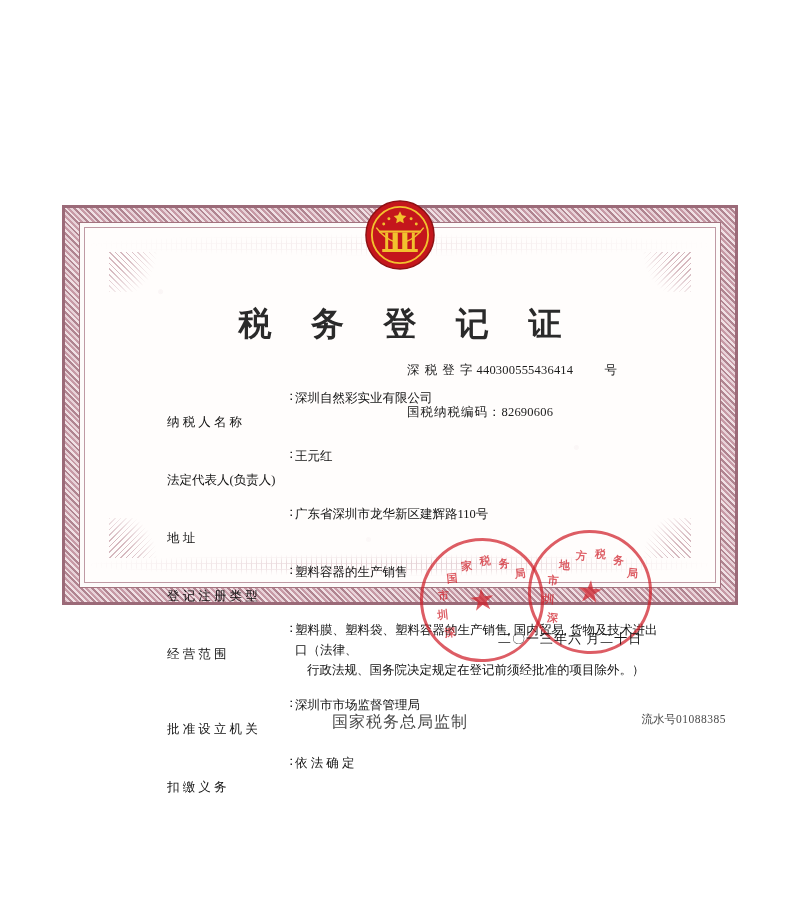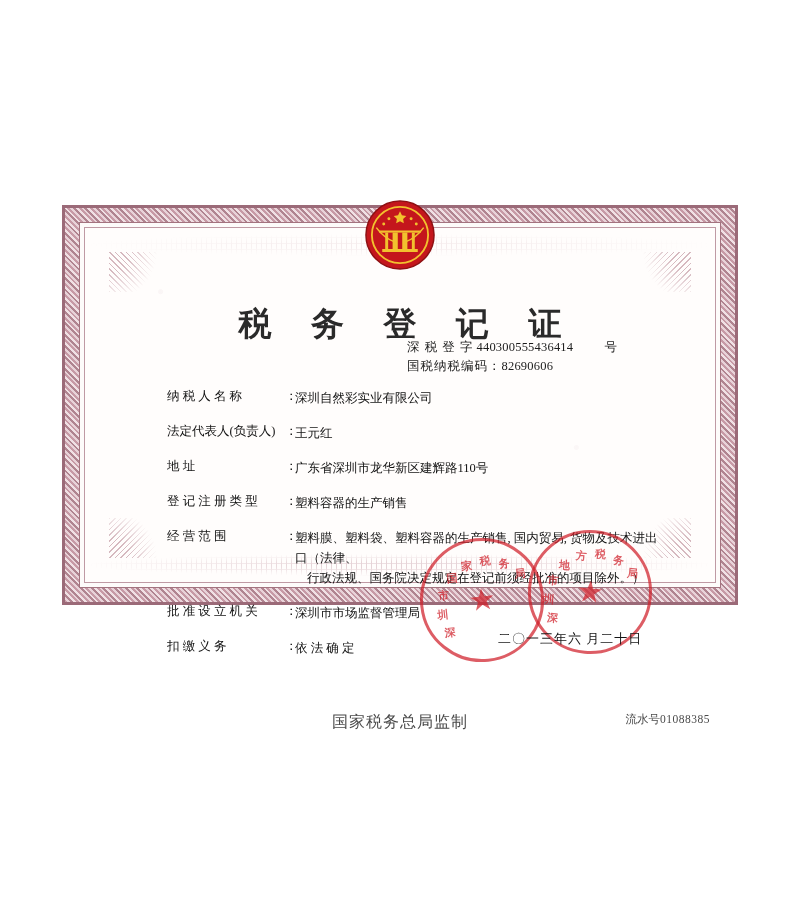--- a/index.html
+++ b/index.html
@@ -136,21 +136,21 @@
 
   .reg-block {
     position: absolute;
     right: 6px;
     top: 58px;
     width: 262px;
     font-size: 12.5px;
     color: #1b1b1b;
     line-height: 19px;
   }
-  .reg-row { white-space: nowrap; }
+  .reg-row { white-space: nowrap; margin-top: 23px; }
   .reg-label { letter-spacing: 1px; }
   .reg-val { letter-spacing: 0.2px; }
   .reg-suffix { margin-left: 28px; }
 
   .fields {
     position: absolute;
     left: 42px;
     top: 108px;
     right: 10px;
     font-size: 12.5px;
@@ -159,20 +159,21 @@
   .field {
     display: flex;
     align-items: flex-start;
     margin-bottom: 15px;
   }
   .f-label {
     width: 118px;
     flex: 0 0 118px;
     white-space: nowrap;
     letter-spacing: 0px;
+    margin-top: 26px;
   }
   .f-colon {
     width: 10px;
     flex: 0 0 10px;
   }
   .f-value {
     flex: 1 1 auto;
     line-height: 20px;
   }
   .f-value .line2 { display: block; text-indent: 12px; }
@@ -229,21 +230,21 @@
     left: 0;
     right: 0;
     top: 712px;
     text-align: center;
     font-size: 16px;
     color: #4a4a4a;
     letter-spacing: 1px;
   }
   .footer-right {
     position: absolute;
-    right: 90px;
+    right: 74px;
     top: 712px;
     font-size: 11.5px;
     color: #4a4a4a;
   }
   .footer-right .num { letter-spacing: 0.5px; }
 </style>
 </head>
 <body>
 
 <div class="page">

